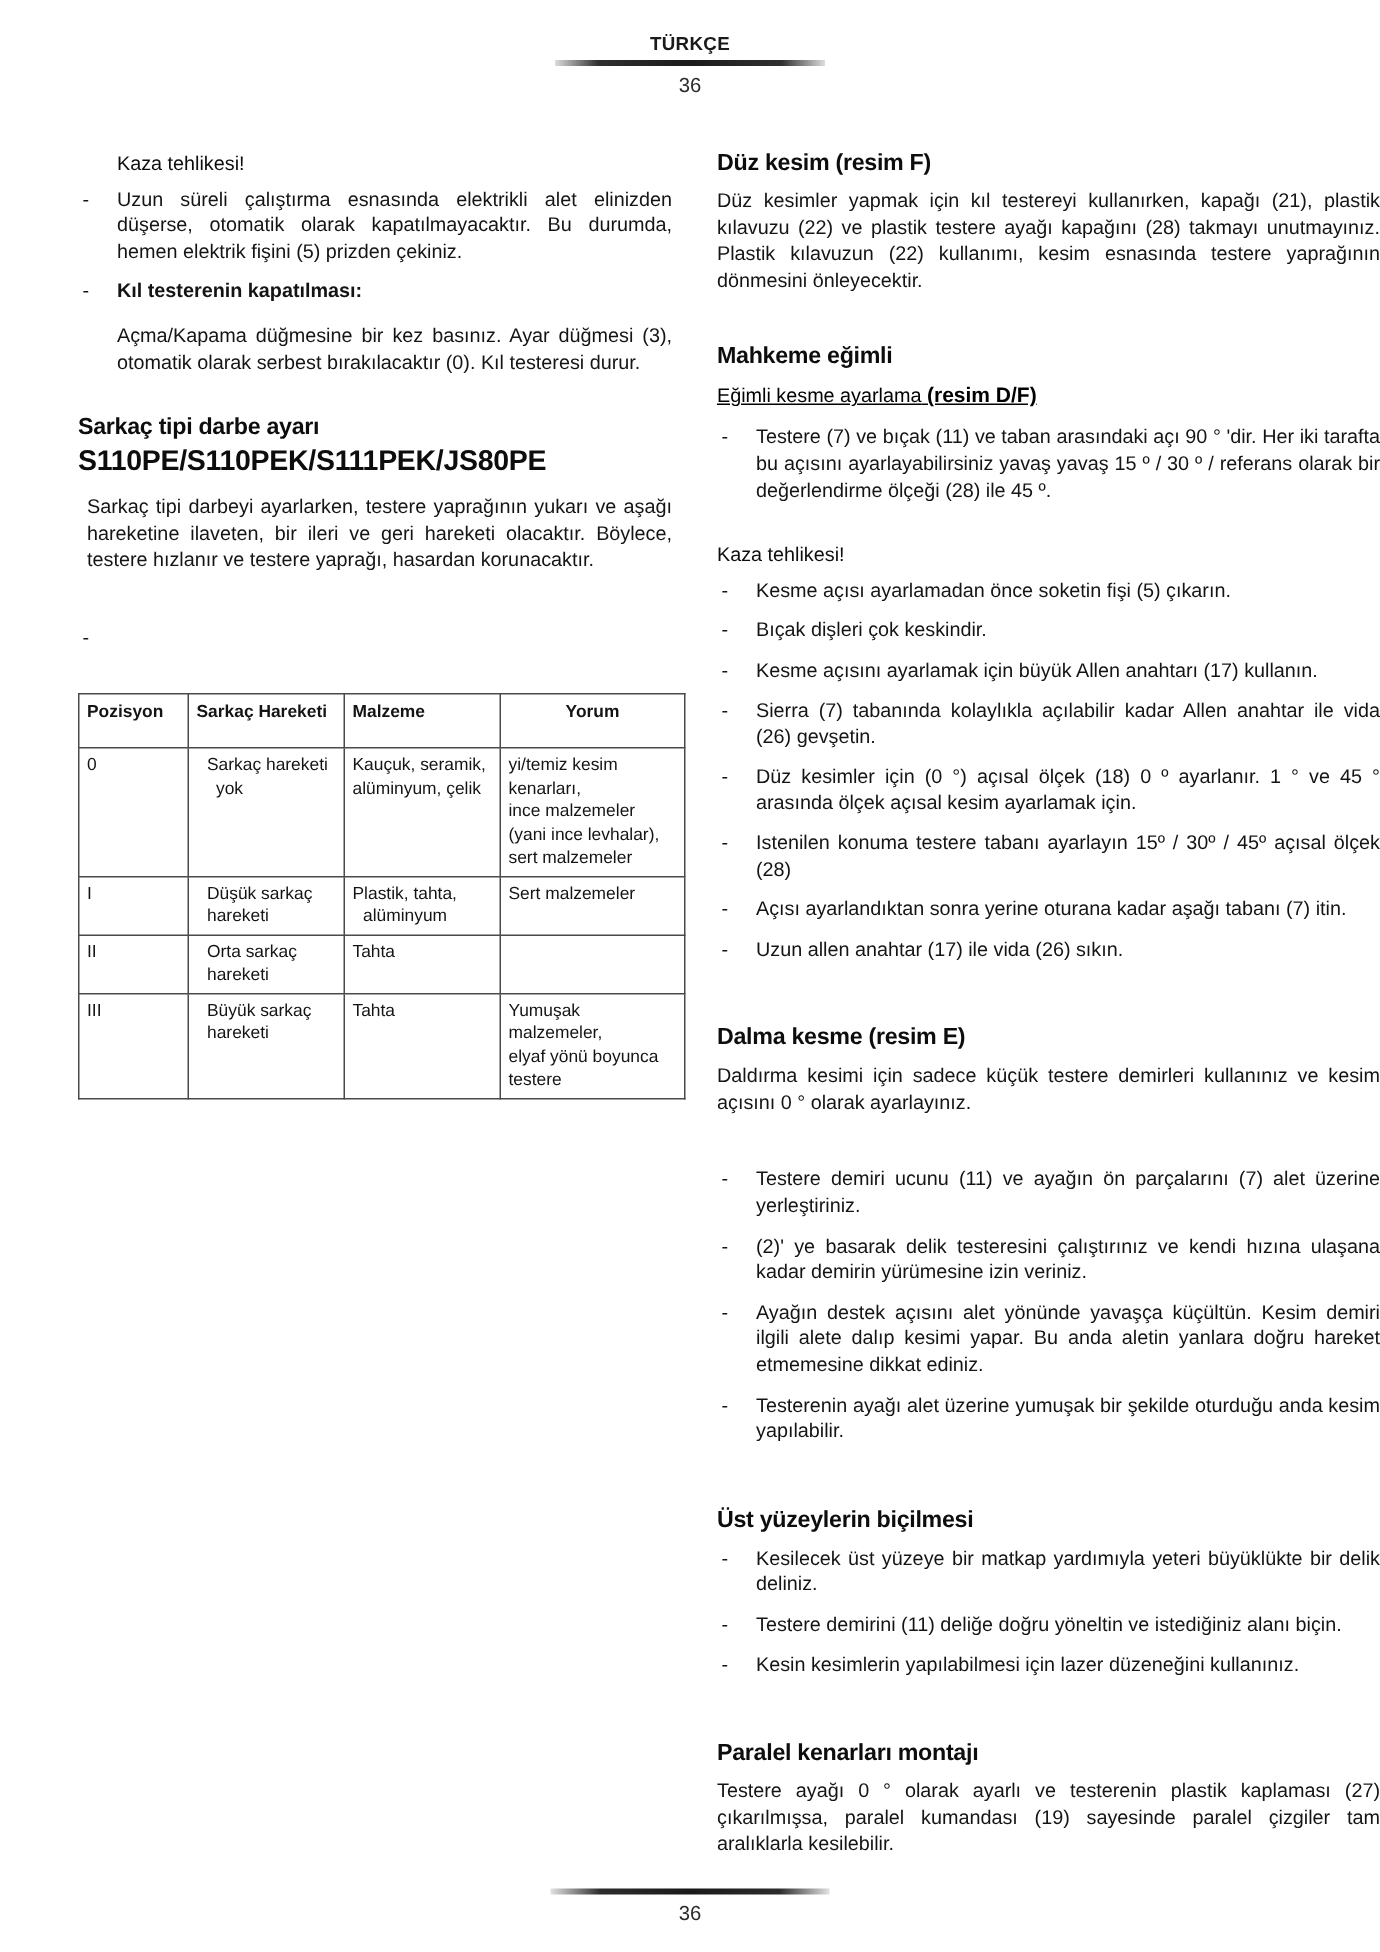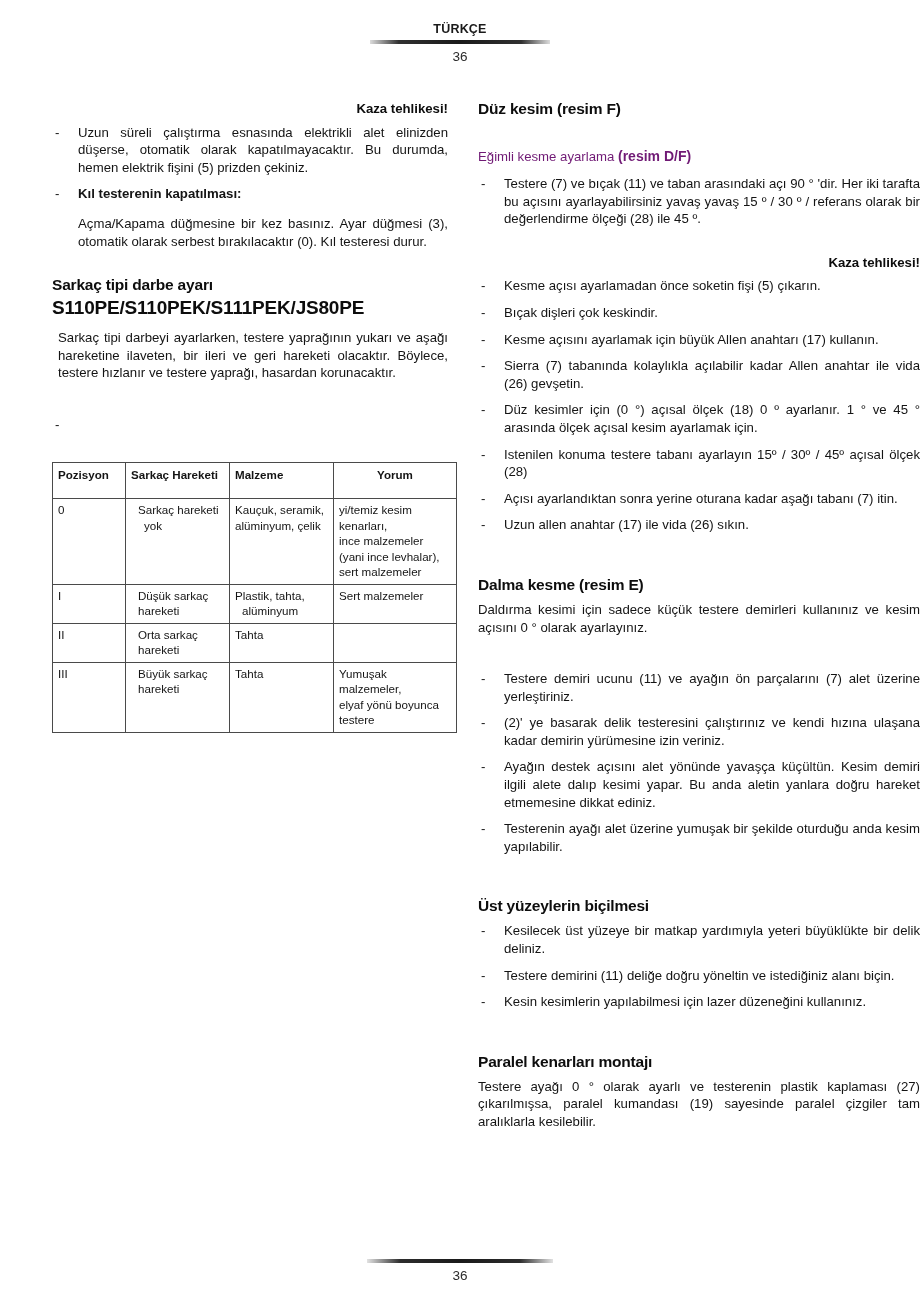--- a/index.html
+++ b/index.html
@@ -108,34 +108,34 @@
     font-size: 13.2px;
     line-height: 17.6px;
     margin: 0 0 12px 0;
     text-align: justify;
     color: #141414;
   }
   p.body.last { margin-bottom: 0; }
 
   .subhead-bold {
     font-size: 13.2px;
-    font-weight: bold;
+    font-weight: normal;
     line-height: 17.6px;
     margin: 0 0 6px 0;
     color: #0d0d0d;
-    text-align: right;
   }
   .subhead-indent {
     padding-left: 26px;
   }
   .inline-line {
     font-size: 13.2px;
     line-height: 18px;
     margin: 0 0 9px 0;
-    color: #701a75;
+    color: #000000;
+    text-decoration: underline;
   }
   .inline-line b { font-weight: bold; font-size: 14px; }
 
   
   ul.dashlist {
     list-style: none;
     margin: 0 0 12px 0;
     padding: 0;
   }
   ul.dashlist > li {
@@ -327,23 +327,25 @@
           </tr>
 
         </tbody>
       </table>
 
     </div>
 
     <div class="col col-right">
 
       <h2 class="section">Düz kesim (resim F)</h2>
+      <p class="body">Düz kesimler yapmak için kıl testereyi kullanırken, kapağı (21), plastik kılavuzu (22) ve plastik testere ayağı kapağını (28) takmayı unutmayınız. Plastik kılavuzun (22) kullanımı, kesim esnasında testere yaprağının dönmesini önleyecektir.</p>
 
       <div class="spacer-md"></div>
 
+      <h2 class="section">Mahkeme eğimli</h2>
 
       <div class="inline-line">
         <span>Eğimli kesme ayarlama</span>
         <b>(resim D/F)</b>
       </div>
 
       <ul class="dashlist">
         <li>
           <span class="dash">-</span>
           <span>Testere (7) ve bıçak (11) ve taban arasındaki açı 90 ° 'dir. Her iki tarafta bu açısını ayarlayabilirsiniz yavaş yavaş 15 º / 30 º / referans olarak bir değerlendirme ölçeği (28) ile 45 º.</span>

